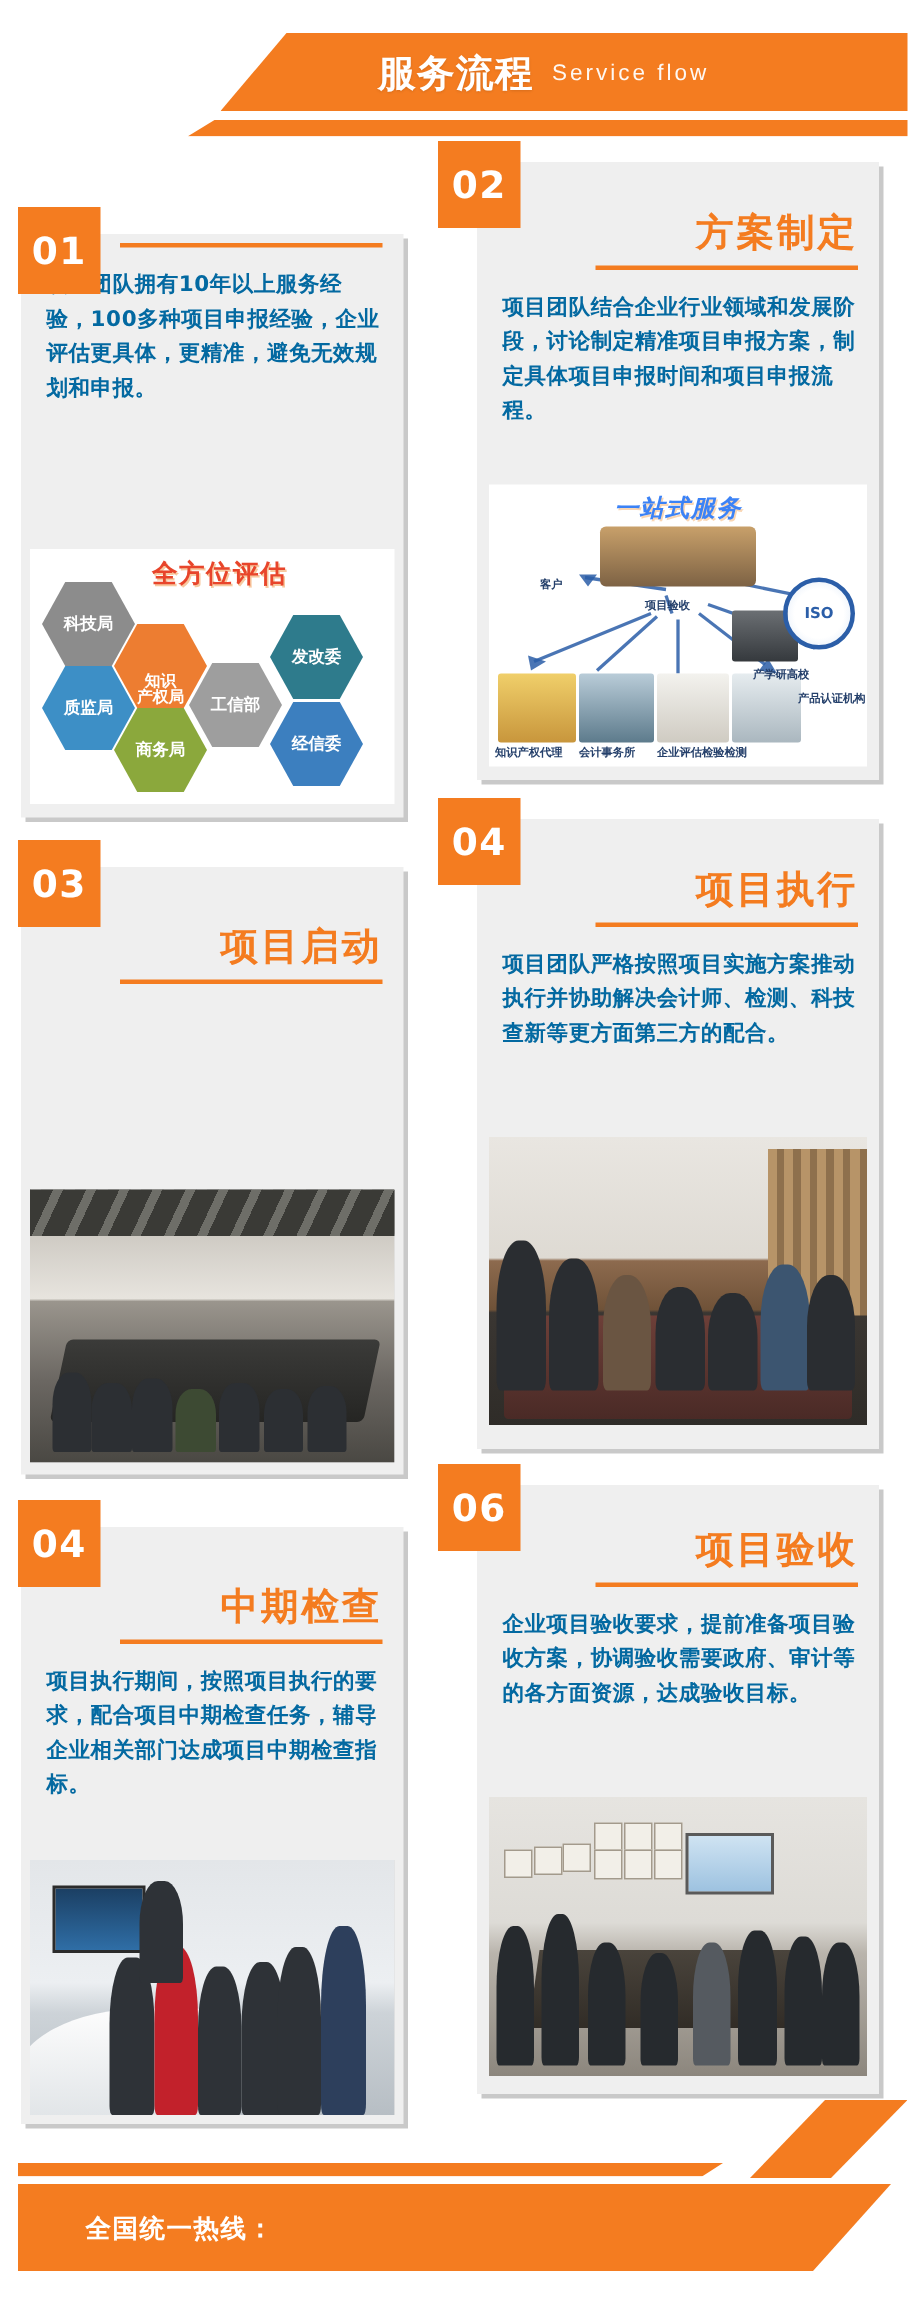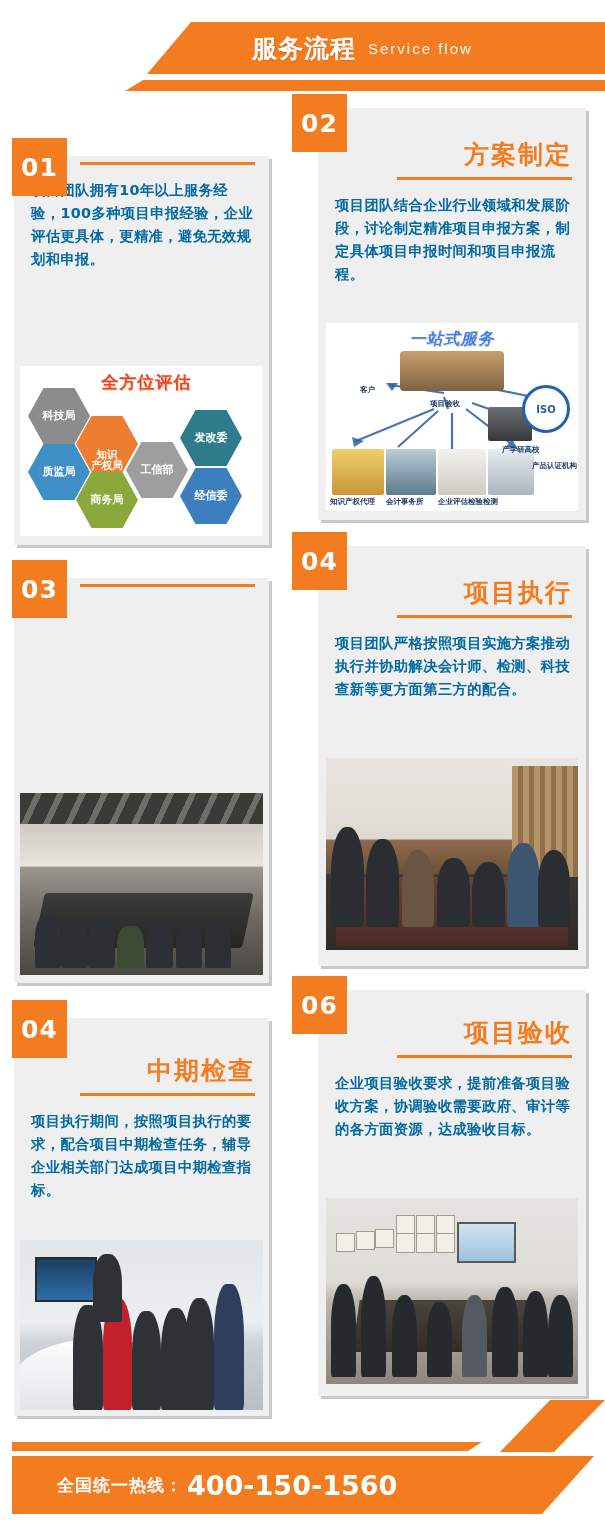--- a/index.html
+++ b/index.html
@@ -309,20 +309,21 @@
     <div class="os-lab" style="left:112px;bottom:4px;">企业评估</div>
     <div class="os-lab" style="left:142px;bottom:4px;">检验检测</div>
     <div class="os-lab" style="left:176px;bottom:56px;">产学研高校</div>
     <div class="os-lab" style="left:206px;bottom:40px;">产品认证机构</div>
   </div>
 
   <div class="badge" style="left:-26px;top:-14px;">02</div>
 </div>
 
 <div class="card card-left" style="top:578px;height:405px;">
+  <div class="card-title" style="margin-top:36px;">项目启动</div>
   <div class="title-rule" style="width:175px;"></div>
   <div class="photo" style="left:6px;top:215px;width:243px;height:182px;">
     <div class="photo-inner scene-conf">
       <div class="ceil"></div>
       <div class="tbl"></div>
       <div class="ppl">
         <i style="left:6%;height:58%"></i>
           <i style="left:17%;height:50%"></i>
         <i style="left:28%;height:54%"></i>
           <i style="left:40%;height:46%;background:#3d4a33"></i>
@@ -410,14 +411,13 @@
       </div>
     </div>
   </div>
   <div class="badge" style="left:-26px;top:-14px;">06</div>
 </div>
 
 <div class="footer-diag"></div>
 <div class="footer-stripe"></div>
 <div class="footer-bar">
   <span class="footer-label">全国统一热线：</span>
-  <span class="footer-phone">400-150-1560</span>
 </div>
 
 </body></html>

